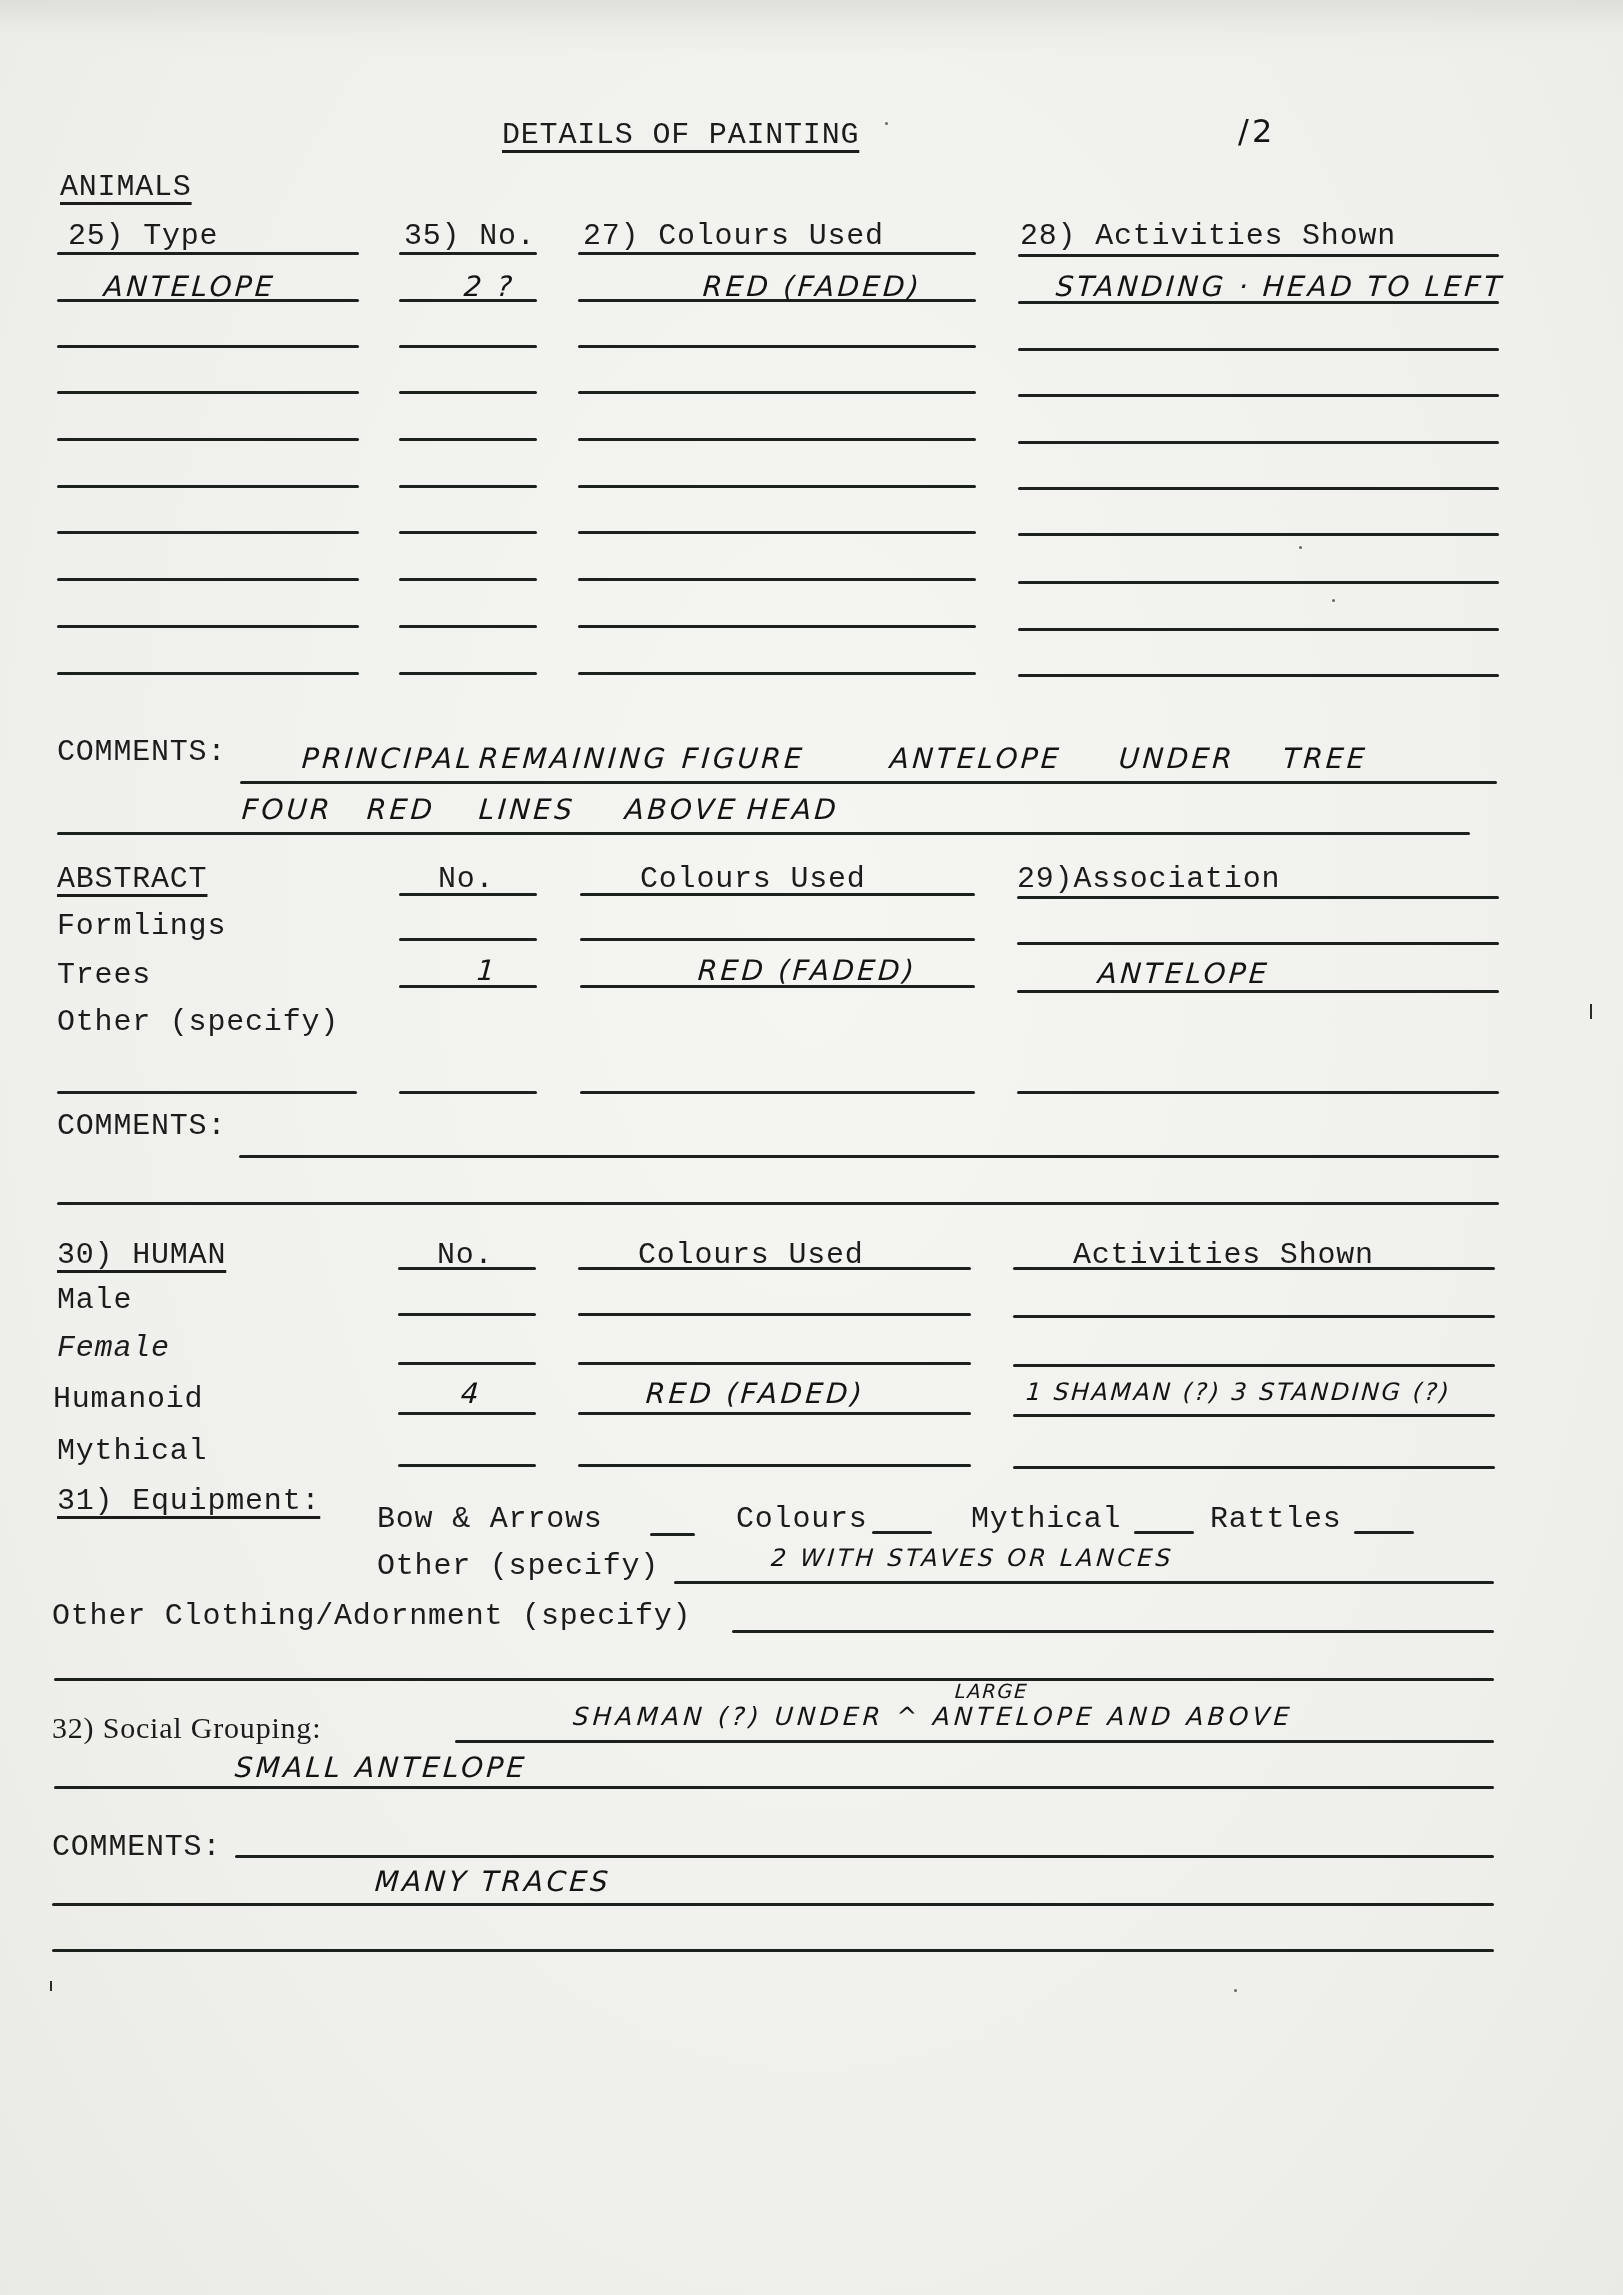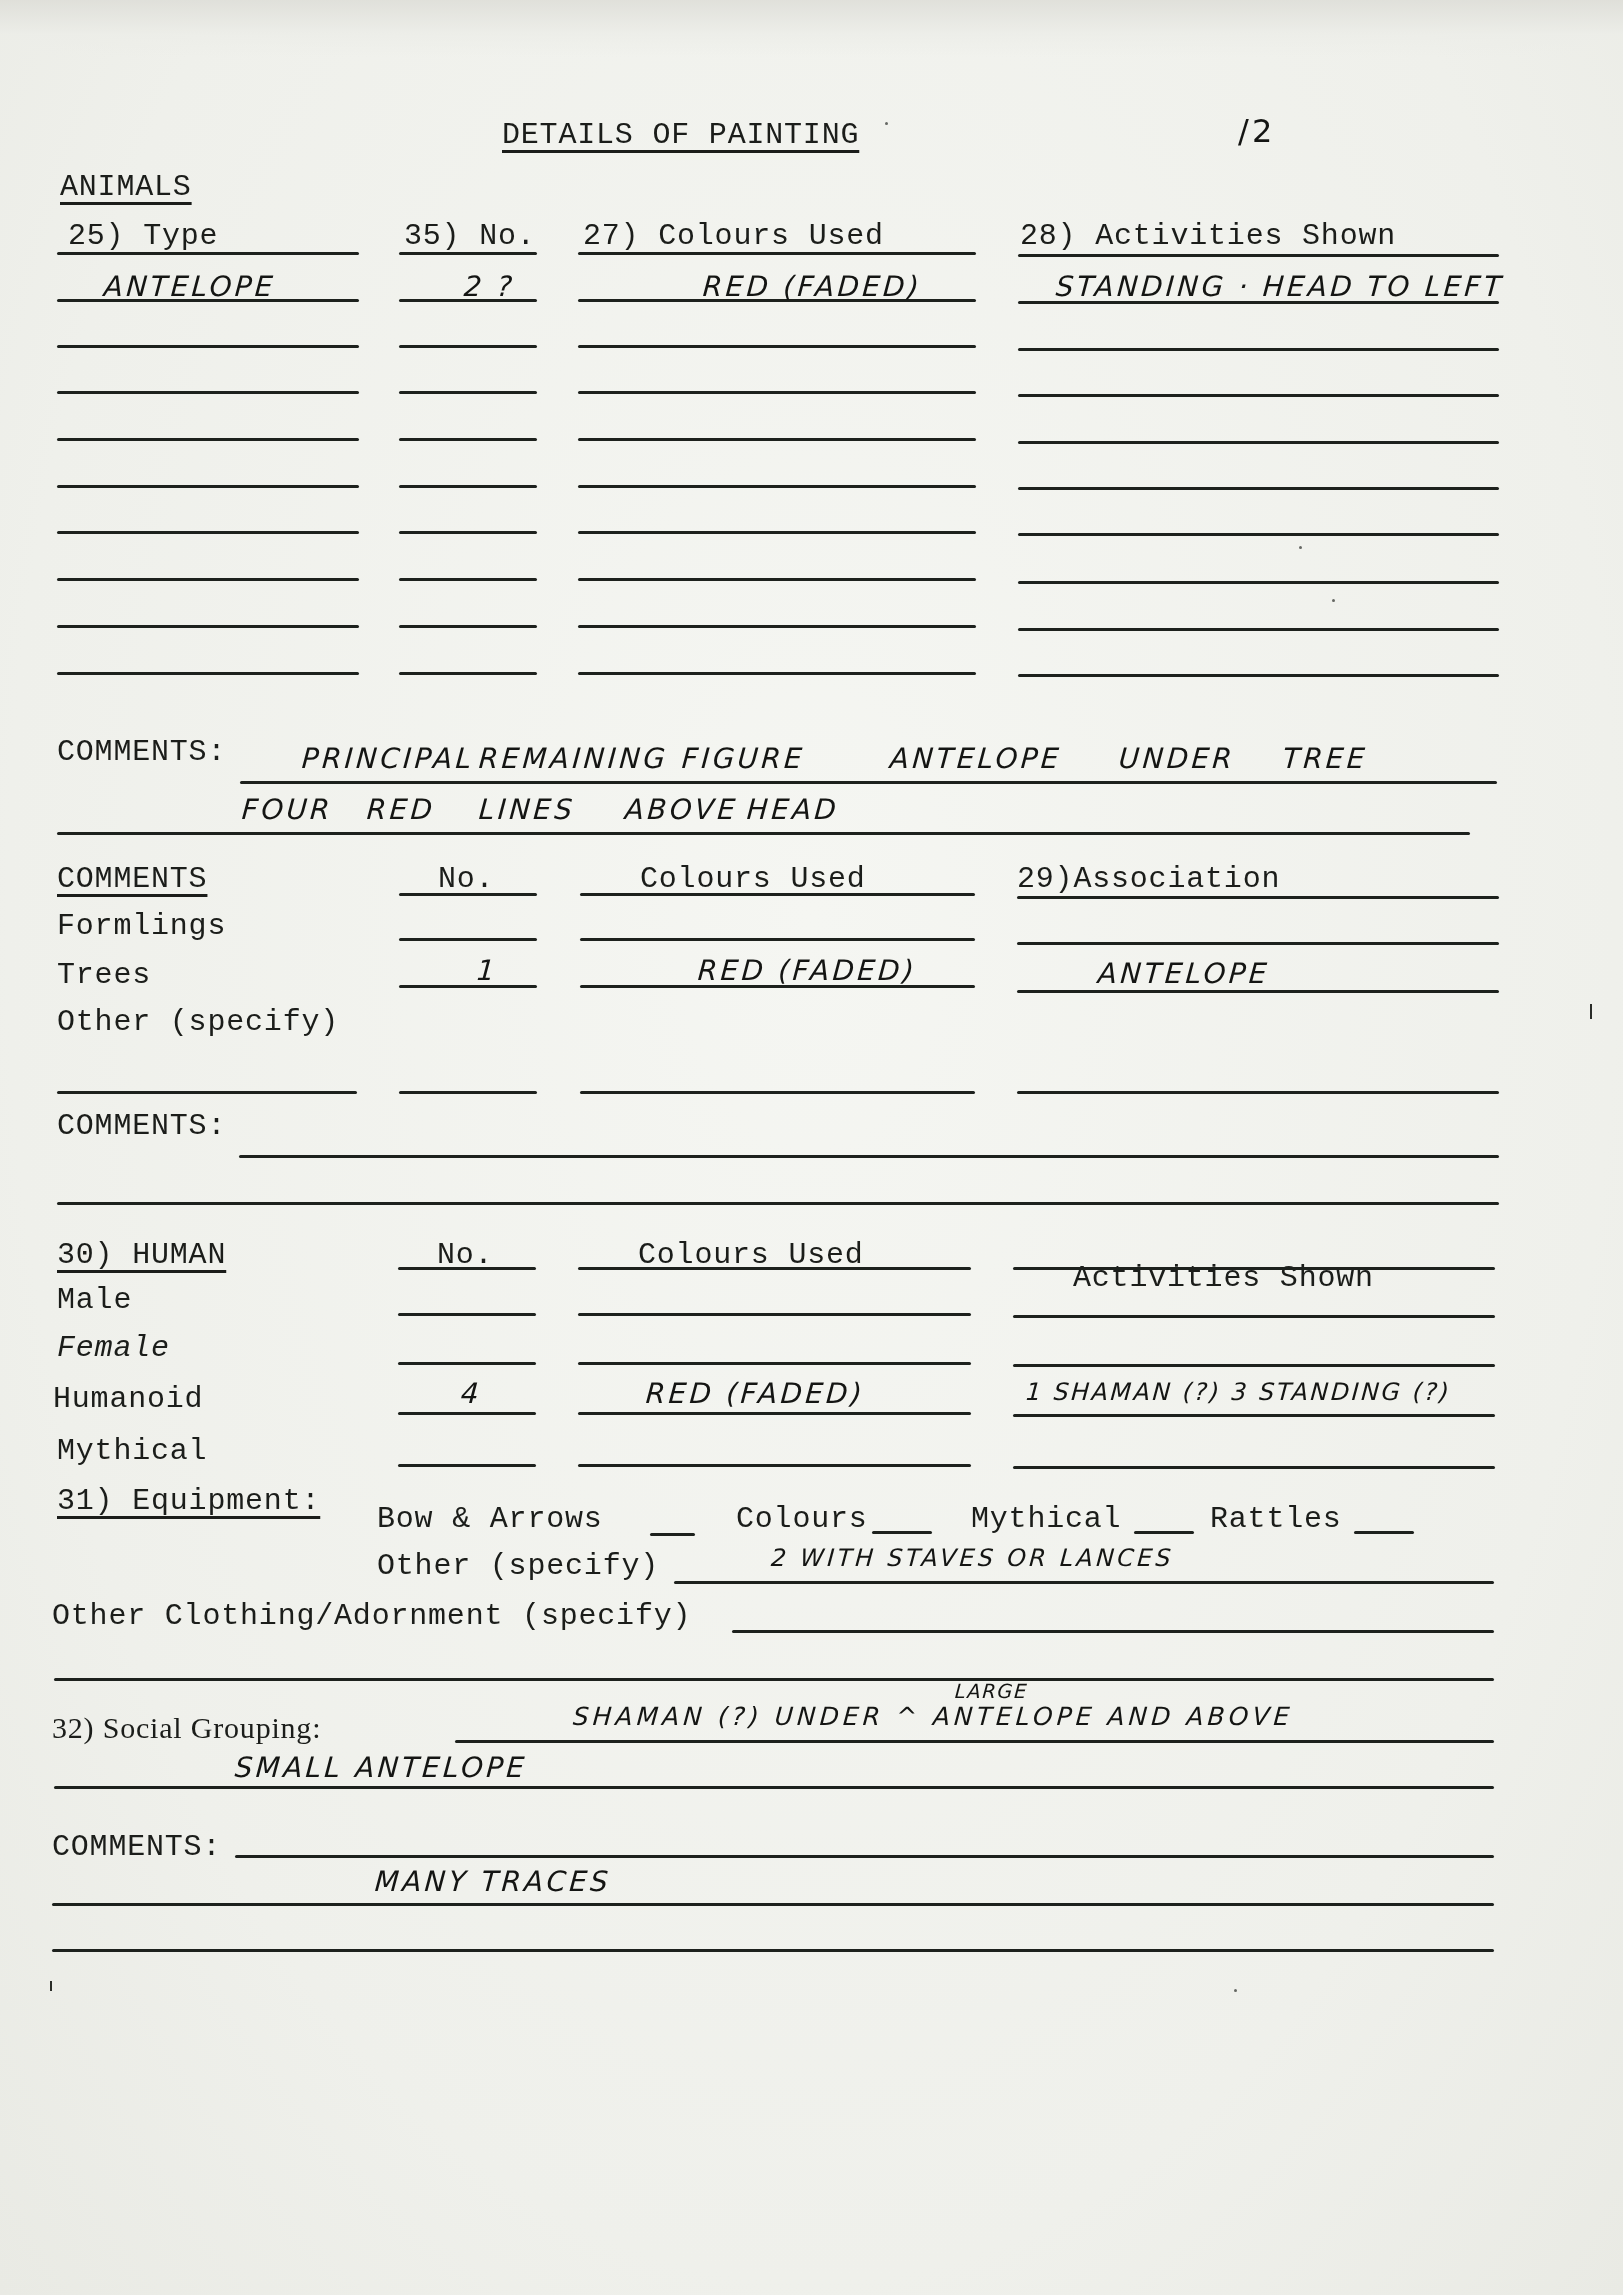--- a/index.html
+++ b/index.html
@@ -103,21 +103,21 @@
 <div class="hw" style="left:890px;top:745px;">ANTELOPE</div>
 <div class="hw" style="left:1119px;top:745px;">UNDER</div>
 <div class="hw" style="left:1283px;top:745px;">TREE</div>
 <div class="line" style="left:57px;top:832px;width:1413px;"></div>
 <div class="hw" style="left:242px;top:796px;">FOUR</div>
 <div class="hw" style="left:367px;top:796px;">RED</div>
 <div class="hw" style="left:479px;top:796px;">LINES</div>
 <div class="hw" style="left:625px;top:796px;">ABOVE</div>
 <div class="hw" style="left:747px;top:796px;">HEAD</div>
 
-<div class="t ul" style="left:57px;top:864px;">COMMENTS</div>
+<div class="t ul" style="left:57px;top:864px;">ABSTRACT</div>
 <div class="t" style="left:438px;top:864px;">No.</div>
 <div class="line" style="left:399px;top:893px;width:138px;"></div>
 <div class="t" style="left:640px;top:864px;">Colours Used</div>
 <div class="line" style="left:580px;top:893px;width:395px;"></div>
 <div class="t" style="left:1017px;top:864px;">29)Association</div>
 <div class="line" style="left:1017px;top:896px;width:482px;"></div>
 
 <div class="t" style="left:57px;top:911px;">Formlings</div>
 <div class="line" style="left:399px;top:938px;width:138px;"></div>
 <div class="line" style="left:580px;top:938px;width:395px;"></div>
@@ -139,21 +139,21 @@
 
 <div class="t" style="left:57px;top:1111px;">COMMENTS:</div>
 <div class="line" style="left:239px;top:1155px;width:1260px;"></div>
 <div class="line" style="left:57px;top:1202px;width:1442px;"></div>
 
 <div class="t ul" style="left:57px;top:1240px;">30) HUMAN</div>
 <div class="t" style="left:437px;top:1240px;">No.</div>
 <div class="line" style="left:398px;top:1267px;width:138px;"></div>
 <div class="t" style="left:638px;top:1240px;">Colours Used</div>
 <div class="line" style="left:578px;top:1267px;width:393px;"></div>
-<div class="t" style="left:1073px;top:1240px;margin-top:23px;">Activities Shown</div>
+<div class="t" style="left:1073px;top:1240px;">Activities Shown</div>
 <div class="line" style="left:1013px;top:1267px;width:482px;"></div>
 
 <div class="t" style="left:57px;top:1285px;">Male</div>
 <div class="line" style="left:398px;top:1313px;width:138px;"></div>
 <div class="line" style="left:578px;top:1313px;width:393px;"></div>
 <div class="line" style="left:1013px;top:1315px;width:482px;"></div>
 
 <div class="t" style="left:57px;top:1333px;font-style:italic;">Female</div>
 <div class="line" style="left:398px;top:1362px;width:138px;"></div>
 <div class="line" style="left:578px;top:1362px;width:393px;"></div>

